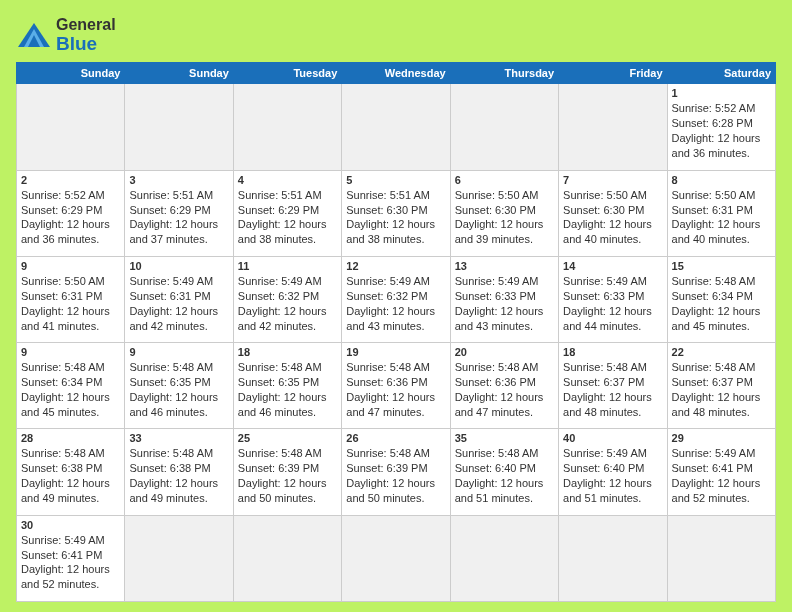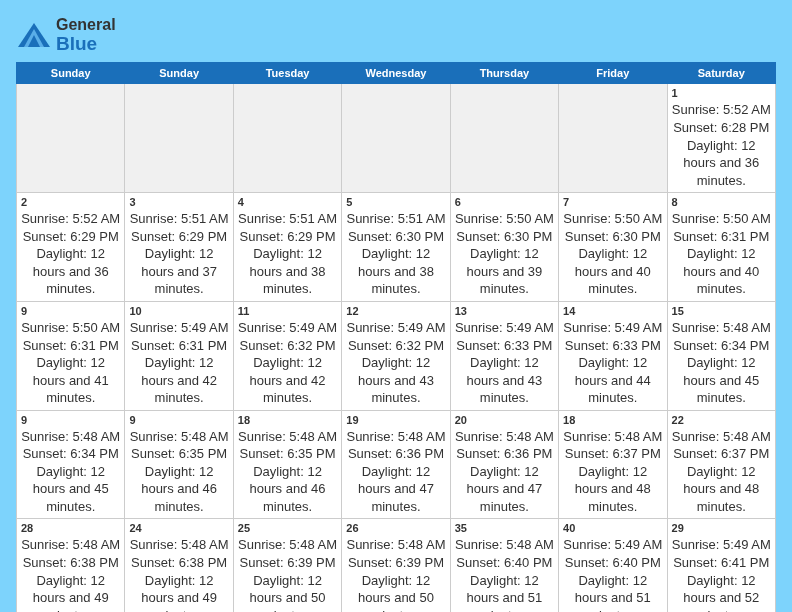--- a/index.html
+++ b/index.html
@@ -6,21 +6,21 @@
     body {
       font-family: Arial, sans-serif;
       background: #fff;
       width: 792px;
       height: 612px;
       overflow: hidden;
     }
     .page {
       width: 792px;
       height: 612px;
-      background: #7dd3fc;
+      background: #bef264;
       padding: 16px 16px 10px 16px;
       display: flex;
       flex-direction: column;
     }
     .header {
       display: flex;
       justify-content: space-between;
       align-items: flex-start;
       margin-bottom: 8px;
     }
@@ -52,21 +52,21 @@
       border: 1px solid #ccc;
       border-collapse: collapse;
       width: 100%;
       table-layout: fixed;
     }
     .calendar th {
       background: #1a6fba;
       color: #fff;
       font-size: 11px;
       padding: 4px 4px;
-      text-align: center;
+      text-align: right;
       border: 1px solid #1a6fba;
       font-weight: bold;
     }
     .calendar td {
       border: 1px solid #ccc;
       vertical-align: top;
       padding: 3px 4px;
       font-size: 9.5px;
       color: #333;
       background: #fff;
@@ -76,24 +76,23 @@
     .calendar td.empty {
       background: #f0f0f0;
     }
     .day-number {
       font-size: 11px;
       font-weight: bold;
       display: block;
       margin-bottom: 2px;
     }
     .day-info {
-      font-size: 13px;
+      font-size: 11px;
       line-height: 1.35;
       color: #333;
-      text-align: center;
     }
     table {
       width: 100%;
       border-collapse: collapse;
     }
   </style>
 </head>
 <body>
 
 <div class="page">
@@ -275,21 +274,21 @@
           </td>
         </tr>
         <tr>
           <td>
             <span class="day-number">28</span>
             <div class="day-info" style="white-space: pre-line;">Sunrise: 5:48 AM
 Sunset: 6:38 PM
 Daylight: 12 hours and 49 minutes.</div>
           </td>
           <td>
-            <span class="day-number">24</span>
+            <span class="day-number">33</span>
             <div class="day-info" style="white-space: pre-line;">Sunrise: 5:48 AM
 Sunset: 6:38 PM
 Daylight: 12 hours and 49 minutes.</div>
           </td>
           <td>
             <span class="day-number">25</span>
             <div class="day-info" style="white-space: pre-line;">Sunrise: 5:48 AM
 Sunset: 6:39 PM
 Daylight: 12 hours and 50 minutes.</div>
           </td>
@@ -310,16 +309,30 @@
             <div class="day-info" style="white-space: pre-line;">Sunrise: 5:49 AM
 Sunset: 6:40 PM
 Daylight: 12 hours and 51 minutes.</div>
           </td>
           <td>
             <span class="day-number">29</span>
             <div class="day-info" style="white-space: pre-line;">Sunrise: 5:49 AM
 Sunset: 6:41 PM
 Daylight: 12 hours and 52 minutes.</div>
           </td>
+        </tr>
+        <tr>
+          <td style="height: 58px;">
+            <span class="day-number">30</span>
+            <div class="day-info" style="white-space: pre-line;">Sunrise: 5:49 AM
+Sunset: 6:41 PM
+Daylight: 12 hours and 52 minutes.</div>
+          </td>
+          <td class="empty" style="height: 58px;"></td>
+          <td class="empty" style="height: 58px;"></td>
+          <td class="empty" style="height: 58px;"></td>
+          <td class="empty" style="height: 58px;"></td>
+          <td class="empty" style="height: 58px;"></td>
+          <td class="empty" style="height: 58px;"></td>
         </tr>
       </tbody>
   </table>
 </div>
 
 </body></html>

